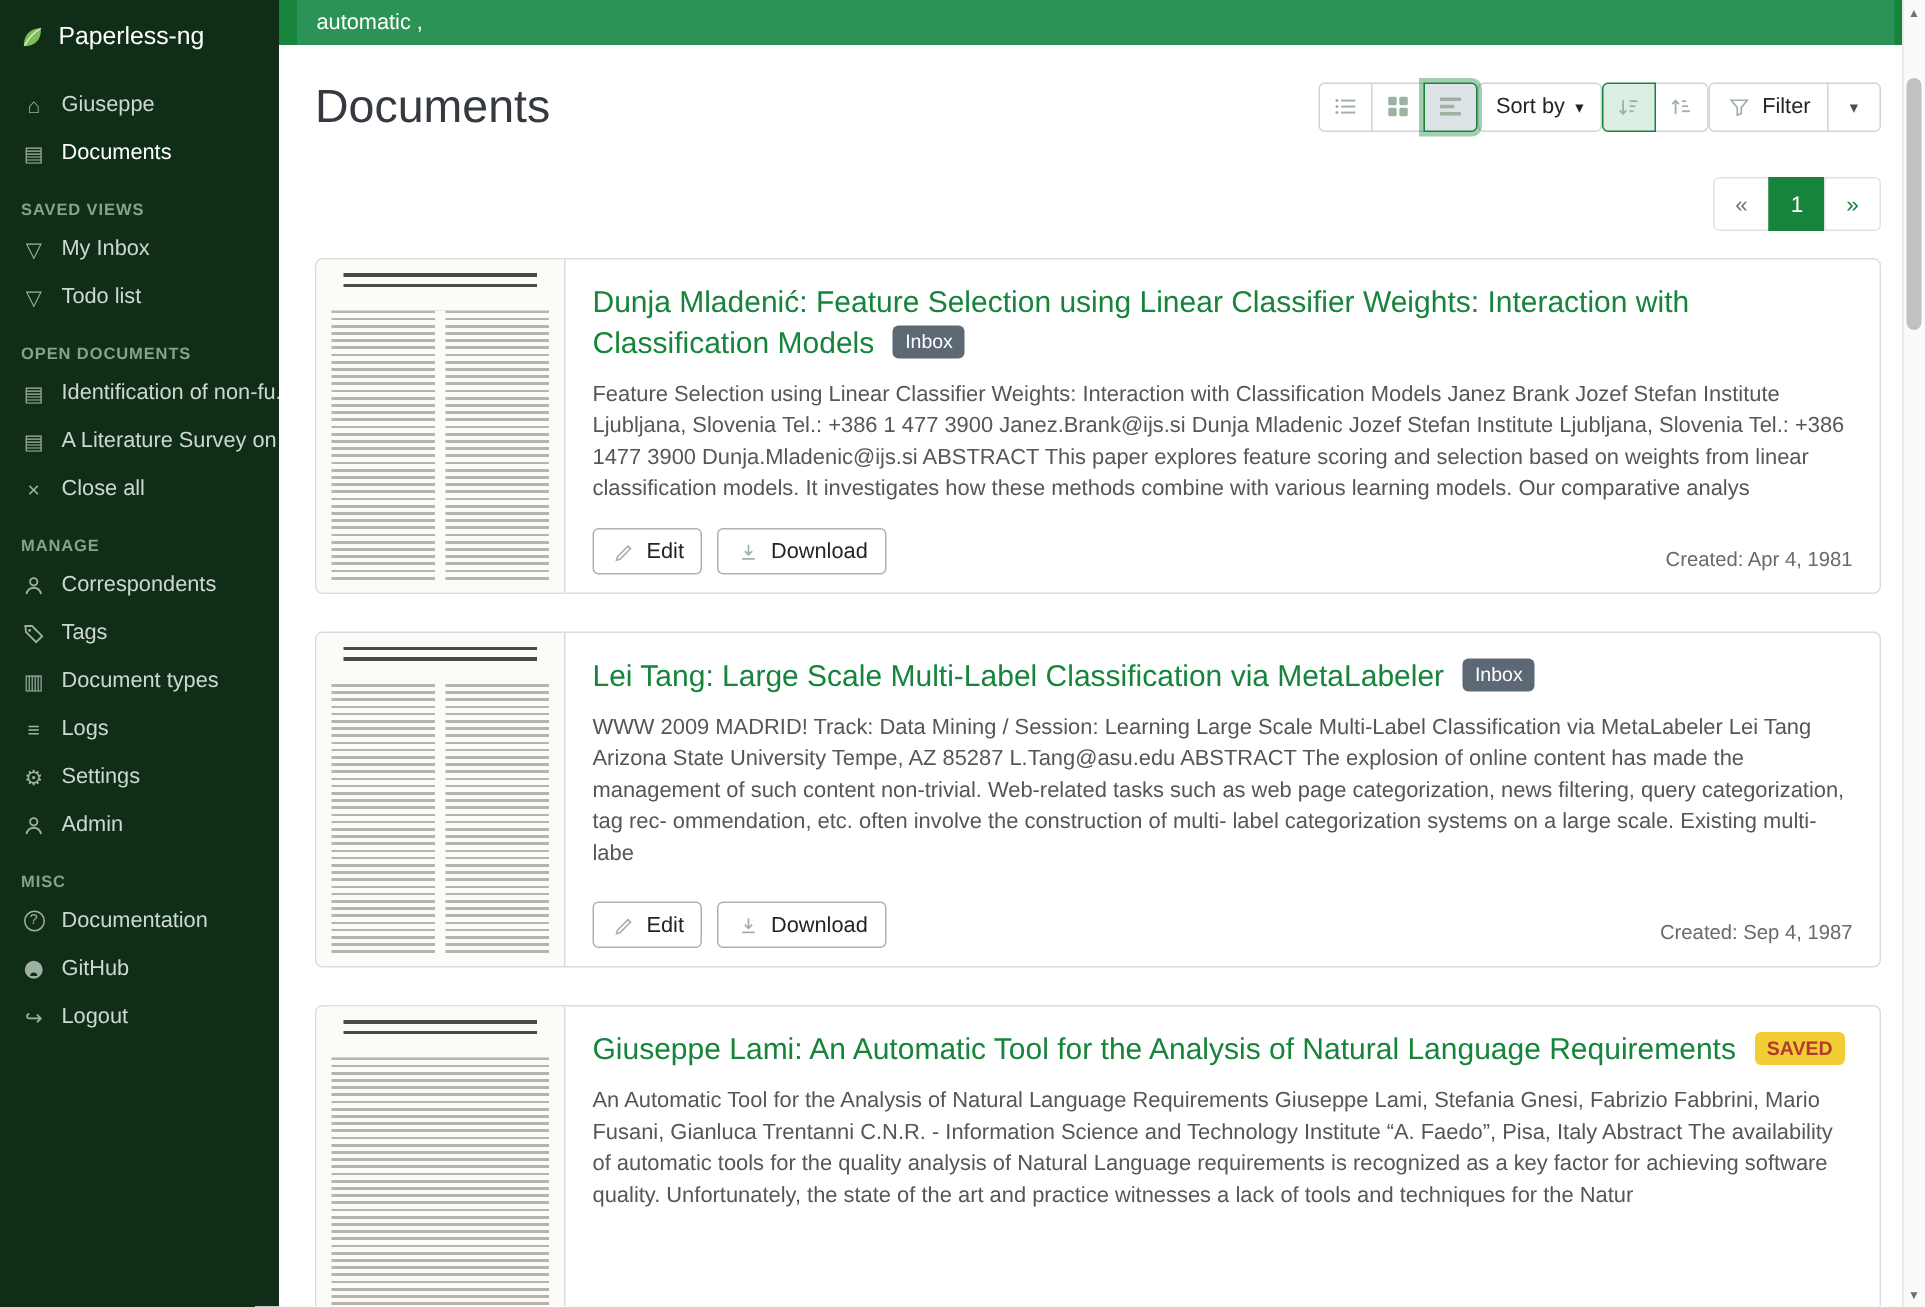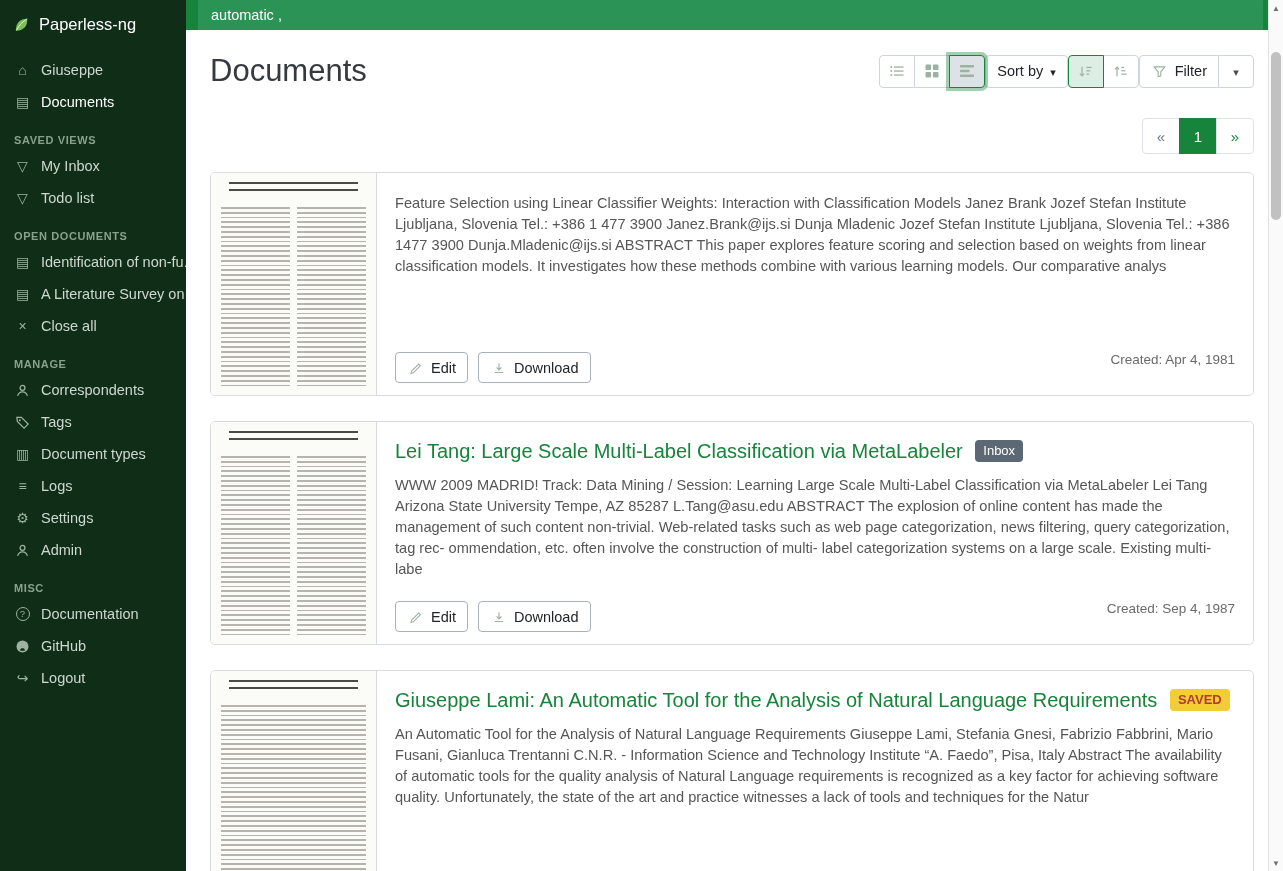--- a/index.html
+++ b/index.html
@@ -61,21 +61,21 @@
   .t-body{position:absolute;left:10px;right:10px;top:34px;bottom:8px;
     background:repeating-linear-gradient(to bottom,#b5b5ae 0 1.8px,transparent 1.8px 4.8px);}
   .t-gutter{position:absolute;top:34px;bottom:8px;left:50%;width:7px;margin-left:-3.5px;background:#fbfbf8;}
   .card-body{flex:1;min-width:0;padding:14px 18px 12px;display:flex;flex-direction:column;}
   .card-title{font-size:20px;font-weight:400;color:#17843c;line-height:1.35;margin:2px 0 4px;cursor:pointer;}
   .badge{display:inline-block;font-size:13px;padding:2.5px 8px;border-radius:4px;vertical-align:middle;
     margin-left:7px;position:relative;top:-2px;cursor:pointer;white-space:nowrap;}
   .badge-inbox{background:#5d6875;color:#fff;}
   .badge-todo{background:#f2cd35;color:#b23b2e;font-weight:bold;}
   .card-excerpt{color:#565656;font-size:14.6px;line-height:1.44;margin:6px 0 12px;flex:1;}
-  .card-foot{display:flex;justify-content:space-between;}
+  .card-foot{display:flex;align-items:flex-end;justify-content:space-between;}
   .actions{display:flex;gap:10px;}
   .btn-sm{height:31px;border:1px solid #aab2b9;background:#fff;border-radius:4px;display:inline-flex;
     align-items:center;gap:7px;padding:0 11px;font-size:14.5px;color:#212529;cursor:pointer;font-family:inherit;}
   .created{color:#6a6a6a;font-size:13.5px;padding-bottom:3px;}
 
   
   .scrollbar{position:fixed;top:0;right:0;width:15px;height:871px;background:#fafafa;border-left:1px solid #e4e4e4;z-index:5;}
   .scroll-arrow{position:absolute;left:0;width:14px;height:14px;color:#707070;font-size:8px;display:flex;align-items:center;justify-content:center;cursor:pointer;}
   .scroll-thumb{position:absolute;top:52px;left:2px;width:10px;height:168px;background:#c1c1c1;border-radius:5px;cursor:pointer;}
 </style>
@@ -294,20 +294,24 @@
 
       <div class="cards">
 
         <div class="card">
           <div class="thumb-wrap">
             <div class="t-head"></div>
               <div class="t-body"></div>
               <div class="t-gutter"></div>
           </div>
           <div class="card-body">
+            <h3 class="card-title">
+              <span>Dunja Mladenić: Feature Selection using Linear Classifier Weights: Interaction with Classification Models</span>
+              <span class="badge badge-inbox">Inbox</span>
+            </h3>
             <div class="card-excerpt">Feature Selection using Linear Classifier Weights: Interaction with Classification Models Janez Brank Jozef Stefan Institute Ljubljana, Slovenia Tel.: +386 1 477 3900 Janez.Brank@ijs.si Dunja Mladenic Jozef Stefan Institute Ljubljana, Slovenia Tel.: +386 1477 3900 Dunja.Mladenic@ijs.si ABSTRACT This paper explores feature scoring and selection based on weights from linear classification models. It investigates how these methods combine with various learning models. Our comparative analys</div>
             <div class="card-foot">
               <div class="actions">
                 <button class="btn-sm">
                   <span class="icn">
                     <svg width="14" height="14" viewBox="0 0 16 16">
                         <path d="M3 11.6l8.1-8.1 1.9 1.9-8.1 8.1-2.6.7z" fill="none" stroke="currentColor" stroke-width="1.2"></path>
                       </svg>
                   </span>
                   <span>Edit</span>

